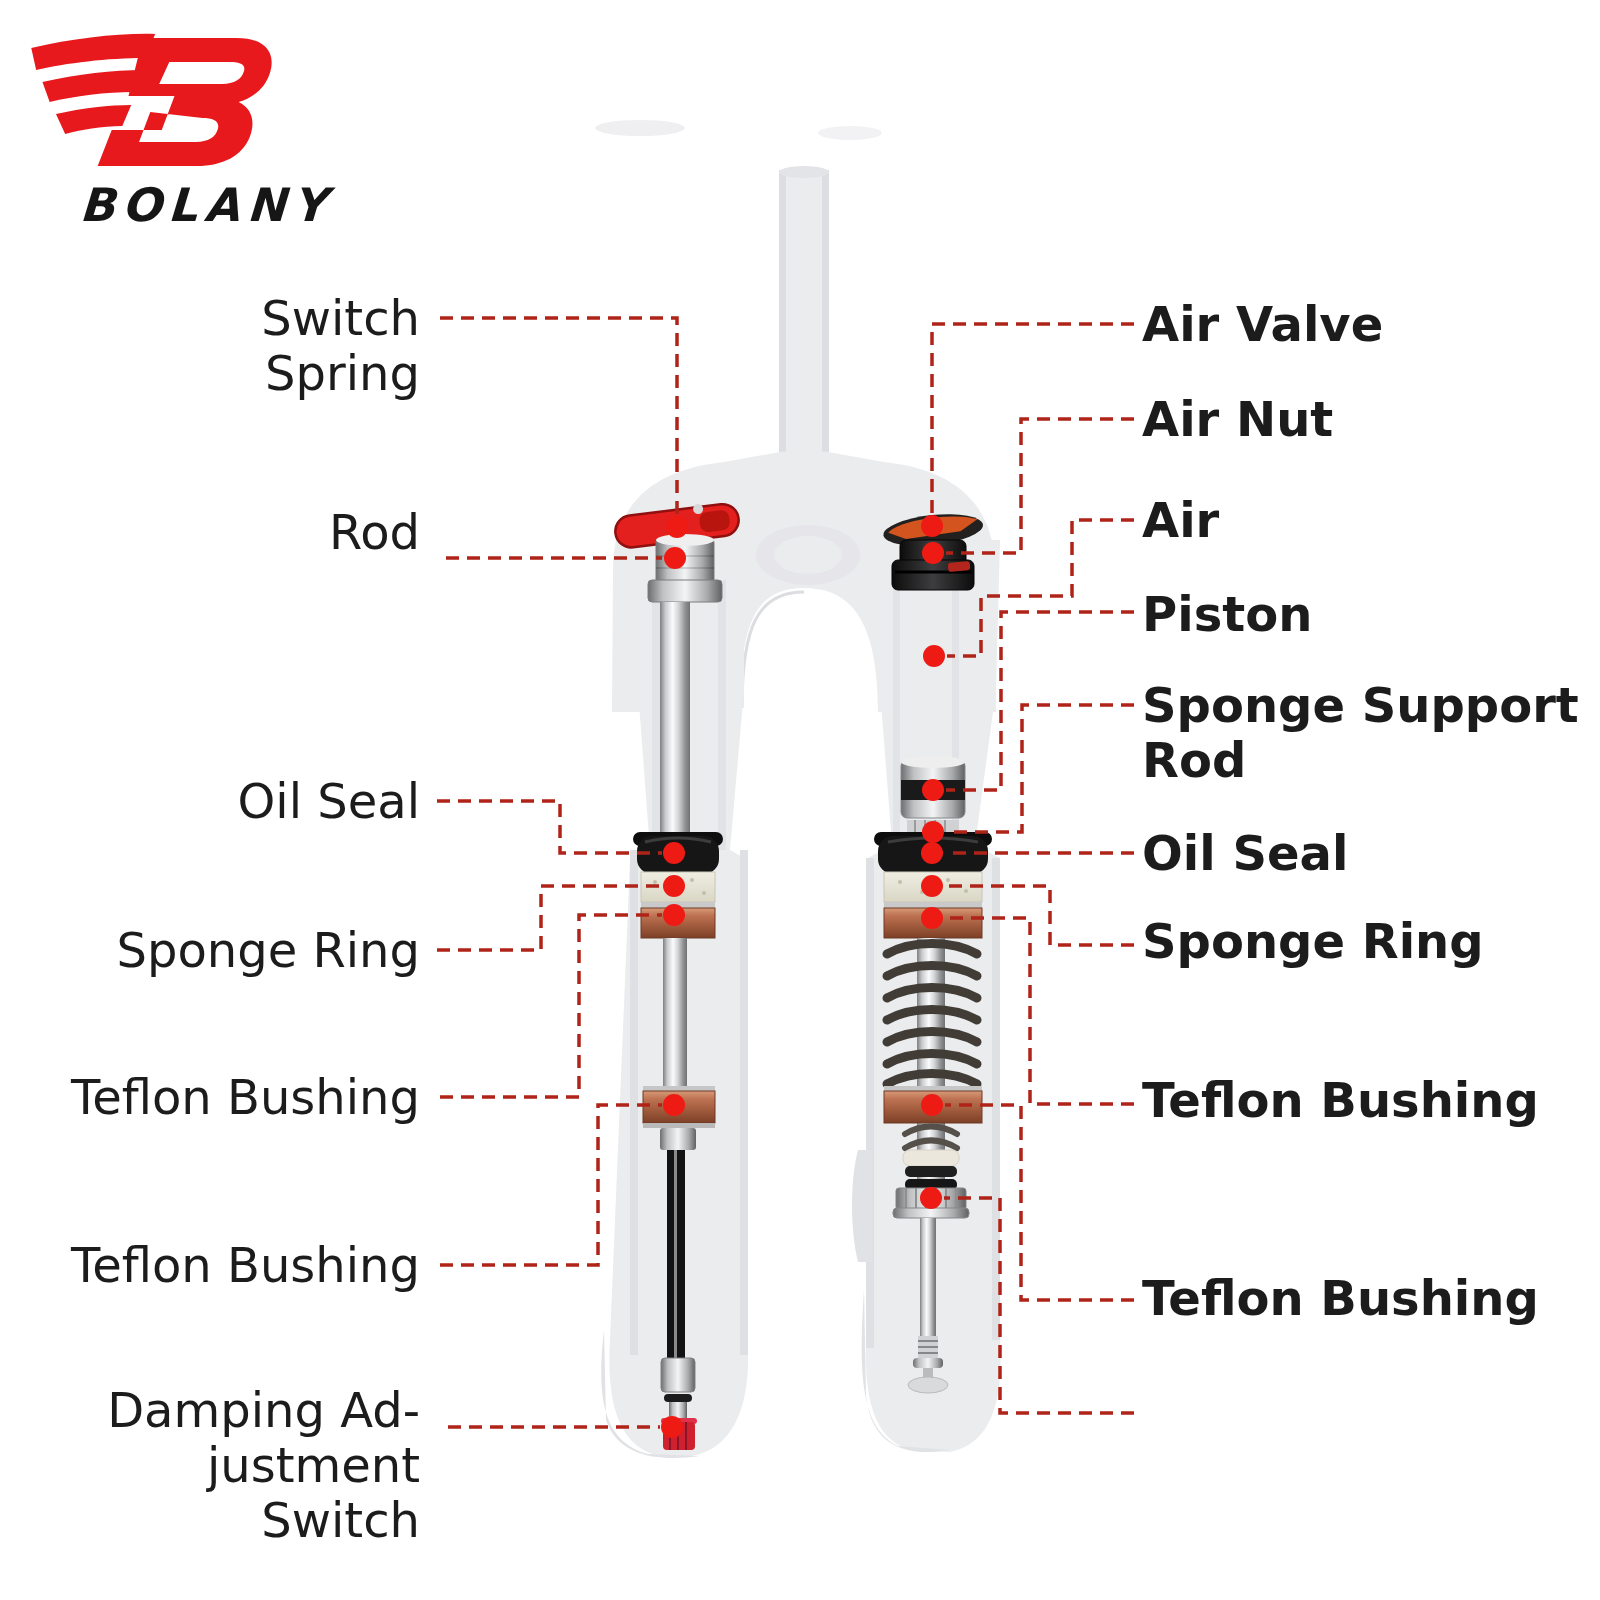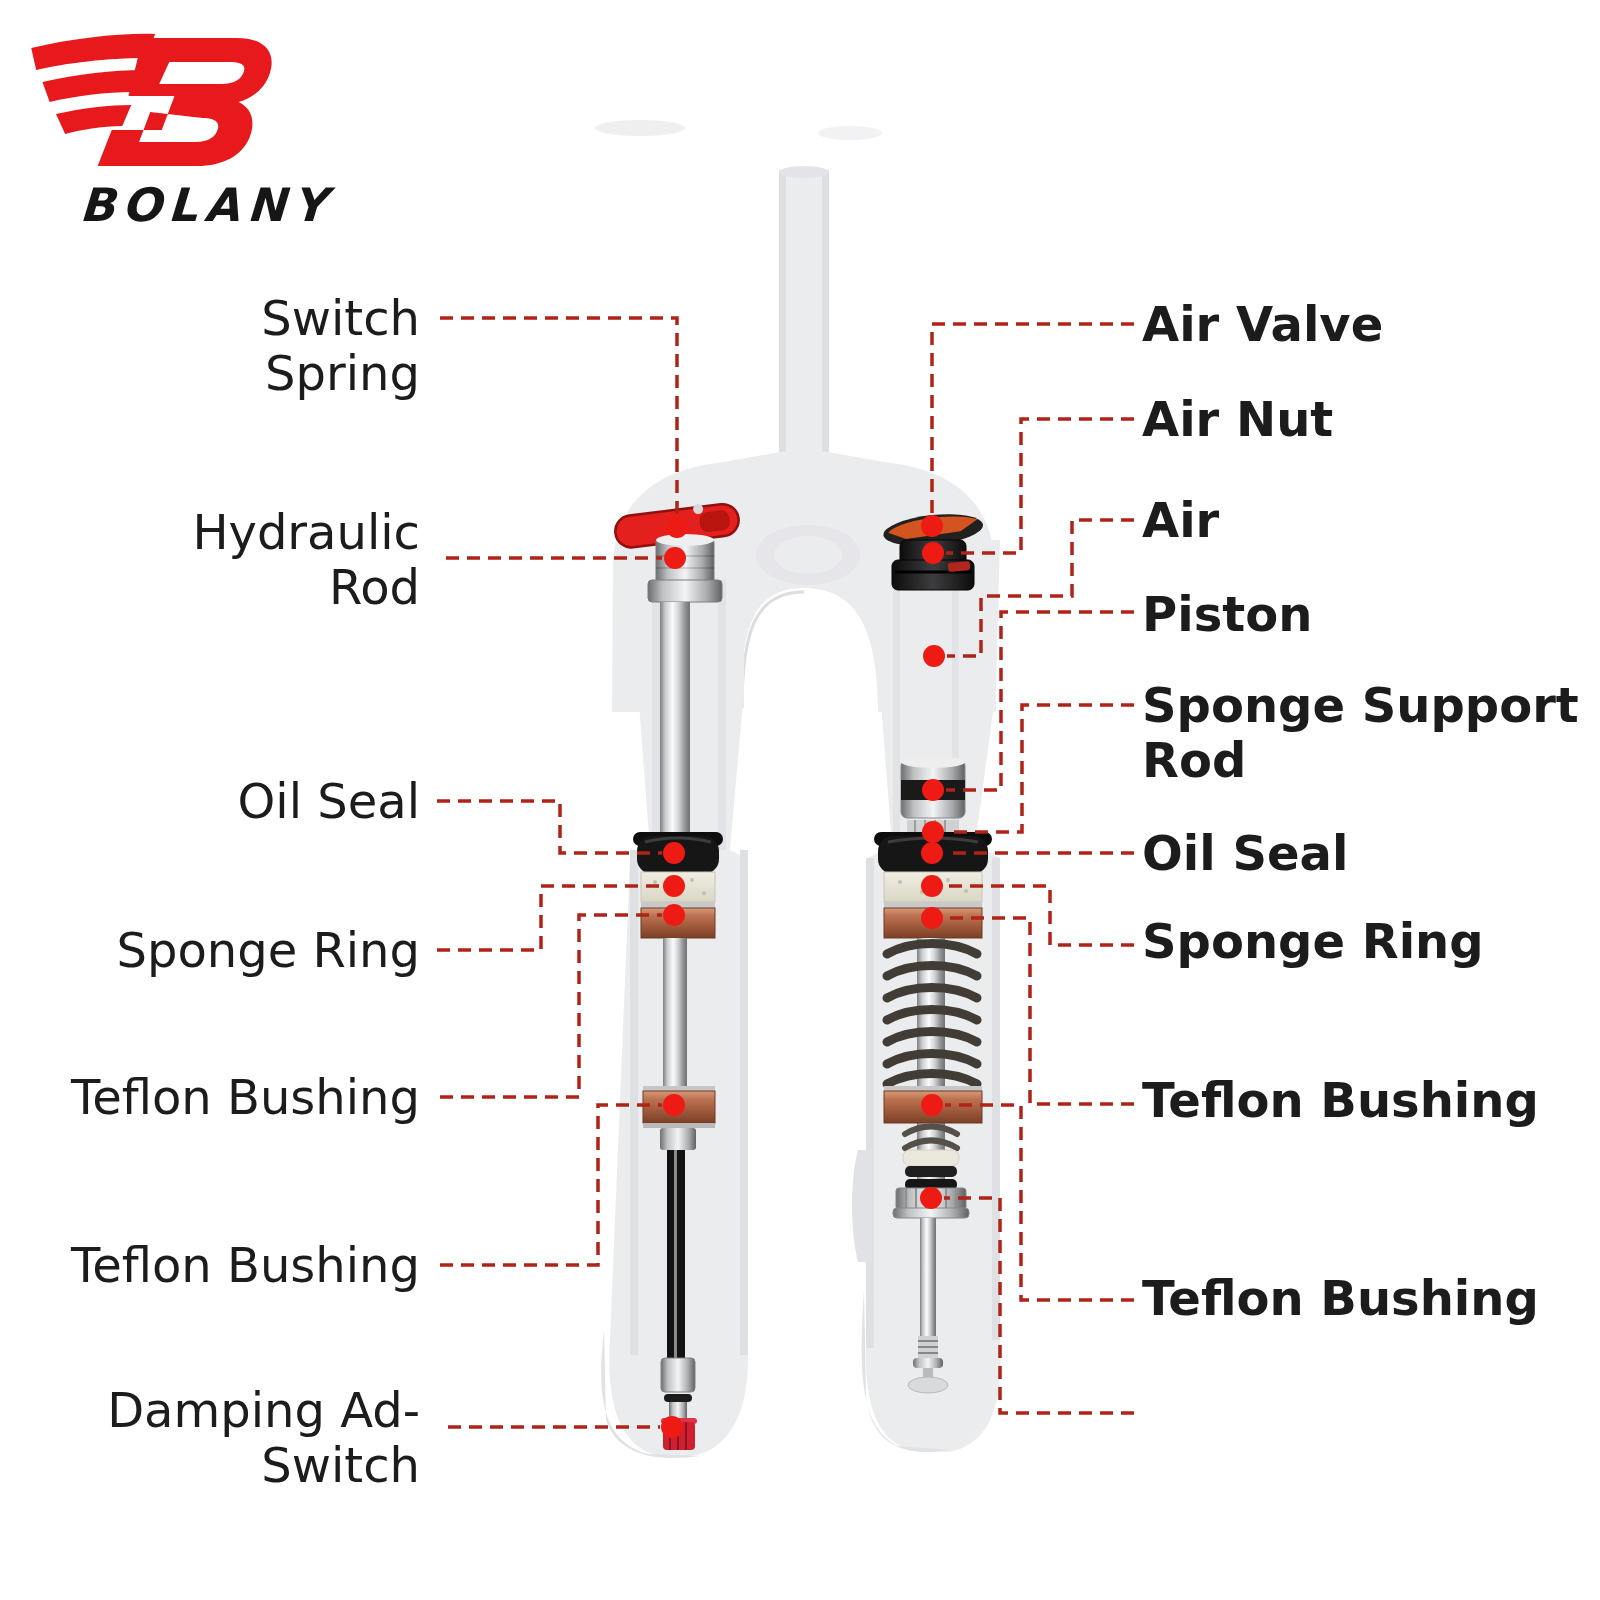--- a/index.html
+++ b/index.html
@@ -288,37 +288,37 @@
       <path d="M 52,114 C 78,108 104,105 126,105 L 120,126 C 100,126 78,130 64,134 Z"></path>
     </g>
   </svg>
   <div class="wordmark">BOLANY</div>
 
   <div class="lbl lbl-left" style="top:291px">
     <span>Switch</span>
     <span>Spring</span>
   </div>
   <div class="lbl lbl-left" style="top:505px">
-    <span>Hydraulic</span>
     <span>Rod</span>
   </div>
   <div class="lbl lbl-left" style="top:774px">
     <span>Oil Seal</span>
   </div>
   <div class="lbl lbl-left" style="top:923px">
     <span>Sponge Ring</span>
   </div>
   <div class="lbl lbl-left" style="top:1070px">
     <span>Teflon Bushing</span>
   </div>
   <div class="lbl lbl-left" style="top:1238px">
     <span>Teflon Bushing</span>
   </div>
   <div class="lbl lbl-left" style="top:1383px">
     <span>Damping Ad-</span>
+    <span>justment</span>
     <span>Switch</span>
   </div>
 
   <div class="lbl lbl-right" style="top:297px">
     <span>Air Valve</span>
   </div>
   <div class="lbl lbl-right" style="top:392px">
     <span>Air Nut</span>
   </div>
   <div class="lbl lbl-right" style="top:587px">

